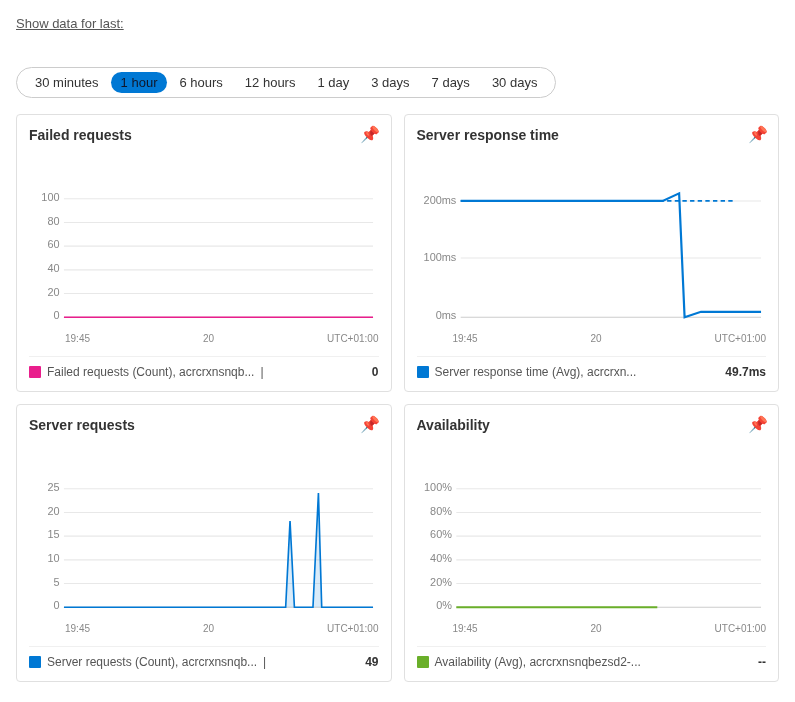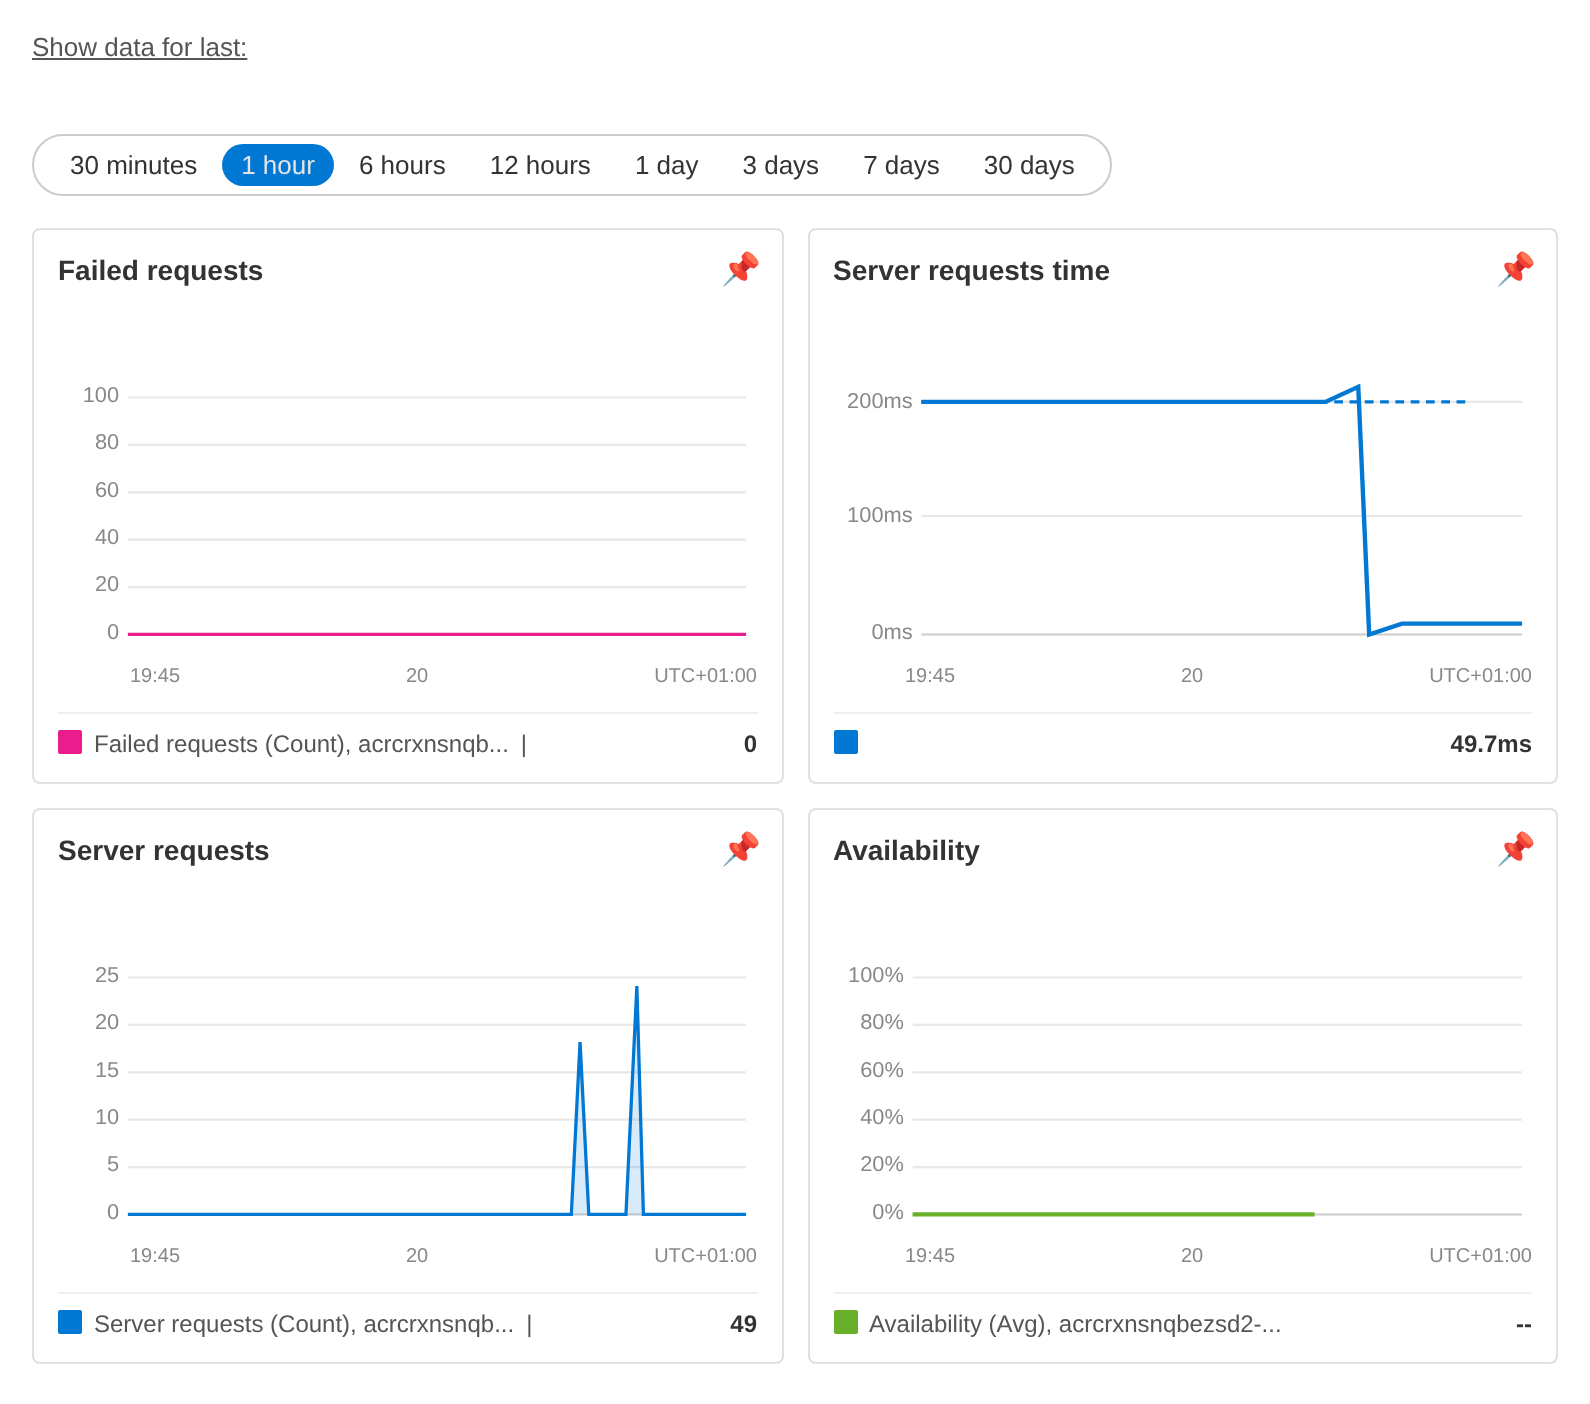--- a/index.html
+++ b/index.html
@@ -33,21 +33,21 @@
       padding: 3px 10px;
       border-radius: 12px;
       border: none;
       background: transparent;
       cursor: pointer;
       font-size: 13px;
       color: #333;
     }
     .time-btn.active {
       background: #0078d4;
-      color: #e5e5e5;
+      color: #0f172a;
     }
     .charts-grid {
       display: grid;
       grid-template-columns: 1fr 1fr;
       gap: 12px;
     }
     .chart-card {
       border: 1px solid #e0e0e0;
       border-radius: 4px;
       padding: 12px;
@@ -73,21 +73,21 @@
       margin-bottom: 8px;
       margin-top: 45px;
     }
     svg.chart-svg {
       width: 100%;
       height: 140px;
       overflow: visible;
     }
     .chart-legend {
       display: flex;
-      align-items: flex-start;
+      align-items: center;
       gap: 6px;
       font-size: 12px;
       color: #555;
       margin-top: 4px;
       padding-top: 8px;
       border-top: 1px solid #f0f0f0;
     }
     .legend-dot {
       width: 12px;
       height: 12px;
@@ -169,21 +169,21 @@
     </div>
     <div class="chart-legend">
       <div class="legend-dot" style="background:#e91e8c;"></div>
       <span>Failed requests (Count), acrcrxnsnqb...</span>
       <span>|</span>
       <span class="legend-value">0</span>
     </div>
   </div>
 
   <div class="chart-card">
-    <div class="chart-title">Server requests time</div>
+    <div class="chart-title">Server response time</div>
     <span class="pin-icon">📌</span>
     <div class="chart-area">
       <svg class="chart-svg" viewBox="0 0 320 130" preserveAspectRatio="none">
 
         <text x="36" y="15" class="y-axis-label" text-anchor="end">200ms</text>
         <text x="36" y="68" class="y-axis-label" text-anchor="end">100ms</text>
         <text x="36" y="122" class="y-axis-label" text-anchor="end">0ms</text>
 
         <line x1="40" y1="12" x2="315" y2="12" class="grid-line"></line>
         <line x1="40" y1="65" x2="315" y2="65" class="grid-line"></line>
@@ -194,20 +194,21 @@
         <polyline points="40,12 200,12 210,12 225,12 240,5 245,120 260,115 280,115 315,115" fill="none" stroke="#0078d4" stroke-width="2"></polyline>
       </svg>
       <div class="x-axis-labels">
         <span>19:45</span>
         <span>20</span>
         <span>UTC+01:00</span>
       </div>
     </div>
     <div class="chart-legend">
       <div class="legend-dot" style="background:#0078d4;"></div>
+      <span>Server response time (Avg), acrcrxn...</span>
       <span class="legend-value">49.7ms</span>
     </div>
   </div>
 
   <div class="chart-card">
     <div class="chart-title">Server requests</div>
     <span class="pin-icon">📌</span>
     <div class="chart-area">
       <svg class="chart-svg" viewBox="0 0 320 130" preserveAspectRatio="none">
 

